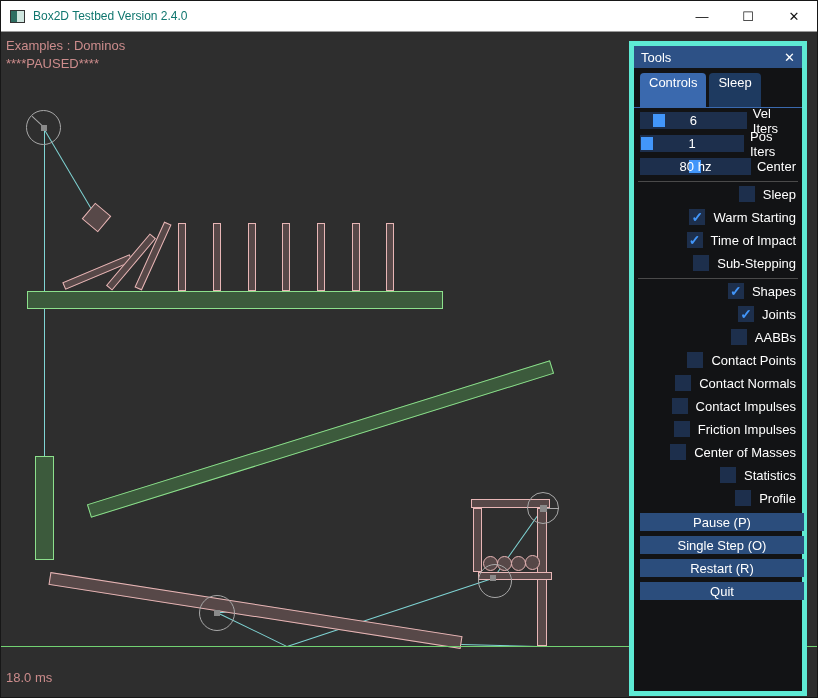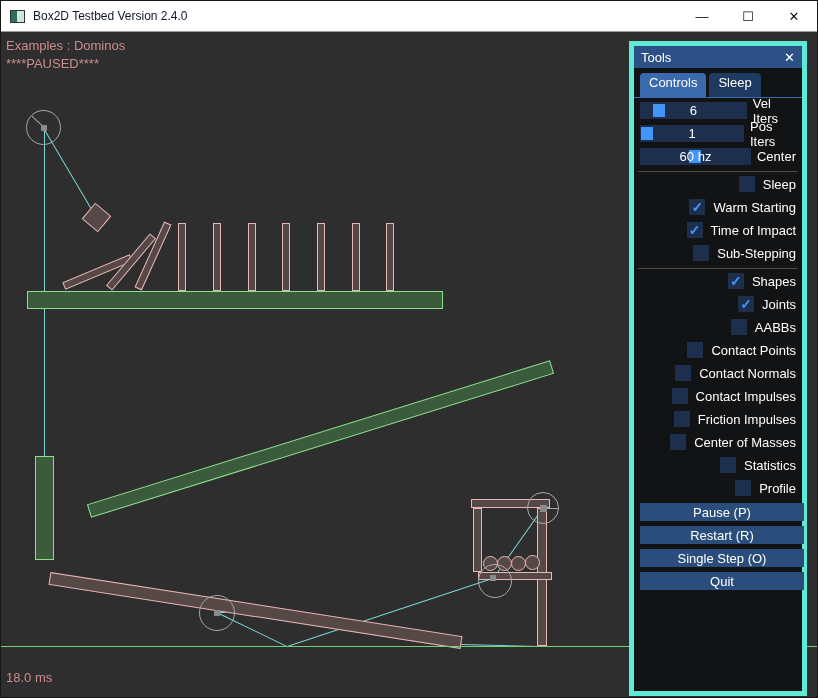--- a/index.html
+++ b/index.html
@@ -2,21 +2,21 @@
 <html style="--bg: #2e2e2e; --salmon: #cc8c8c; --green-line: #8ce08c; --green-fill: #3c5a3c; --pink-line: #e8b6b6; --pink-fill: #574848; --circle-gray: #a8a8a8; --cyan: #7fd4d4; --ground-green: #72d272; --panel-bg: #121315; --panel-title: #2d5186; --tab-active: #3a69ae; --tab-inactive: #1e3a60; --frame-bg: #1d2f4c; --accent: #4296fa; --button-bg: #2b4d7c;"><head>
 <meta charset="utf-8">
 <style>
   * { margin:0; padding:0; box-sizing:border-box; }
   html,body { width:818px; height:698px; background:#000; font-family:"Liberation Sans", sans-serif; }
   .window { position:relative; width:818px; height:698px; background:var(--bg,#2e2e2e); border:1px solid #171717; overflow:hidden; }
 
   
   .titlebar { position:absolute; left:0; top:0; width:100%; height:31px; background:#fff; border-bottom:1px solid #9a9a9a; display:flex; align-items:center; }
   .app-icon { width:15px; height:13px; margin-left:9px; border:1px solid #333; background:linear-gradient(90deg,#2e6e62 0 45%, #cfe6df 45% 100%); }
-  .tb-title { margin-left:8px; font-size:12px; color:#0f172a; }
+  .tb-title { margin-left:8px; font-size:12px; color:#0f766e; }
   .win-controls { position:absolute; right:0; top:0; height:31px; display:flex; }
   .win-btn { width:46px; height:31px; display:flex; align-items:center; justify-content:center; font-size:13px; color:#111; background:transparent; border:none; cursor:default; }
 
   
   .client { position:absolute; left:0; top:31px; width:816px; height:666px; background:var(--bg,#2e2e2e); overflow:hidden; }
   .scene-text { position:absolute; color:var(--salmon,#cc8c8c); font-size:13px; white-space:pre; }
   .shape { position:absolute; }
   .g-rect  { border:1px solid var(--green-line,#8ce08c); background:var(--green-fill,#3c5a3c); }
   .p-rect  { border:1px solid var(--pink-line,#e8b6b6); background:var(--pink-fill,#574848); }
   .circle  { border:1px solid var(--circle-gray,#a8a8a8); border-radius:50%; background:transparent; }
@@ -25,21 +25,21 @@
   .gray-line { background:var(--circle-gray,#a8a8a8); height:1px; transform-origin:0 0; }
   .anchor { background:#8a8a8a; }
   .ground { background:var(--ground-green,#72d272); }
 
   
   .panel { position:absolute; left:628px; top:9px; width:178px; height:655px; background:var(--panel-bg,#121315); border:5px solid #5eead4; color:#fff; font-size:13px; }
   .panel-title { height:22px; background:var(--panel-title,#2d5186); display:flex; align-items:center; padding:0 7px; }
   .panel-title .t { flex:1; font-size:13px; }
   .panel-close { color:#fff; font-size:13px; cursor:default; }
   .tabbar { display:flex; margin:5px 0 0 6px; }
-  .tab { padding:2px 9px 7px; border-radius:4px 4px 0 0; margin-right:3px; cursor:default; }
+  .tab { padding:2px 9px 17px; border-radius:4px 4px 0 0; margin-right:3px; cursor:default; }
   .tab.active { background:var(--tab-active,#3a69ae); }
   .tab.inactive { background:var(--tab-inactive,#1e3a60); }
   .tab-underline { height:1px; background:var(--tab-active,#3a69ae); margin-top:0; }
   .panel-body { padding:4px 6px 0 6px; }
   .slider-row { display:flex; align-items:center; height:17px; margin-bottom:6px; }
   .slider-track { position:relative; width:116px; height:17px; background:var(--frame-bg,#1d2f4c); }
   .slider-grab { position:absolute; top:2px; width:12px; height:13px; background:var(--accent,#4296fa); }
   .slider-value { position:absolute; left:0; top:0; width:100%; height:100%; display:flex; align-items:center; justify-content:center; font-size:13px; }
   .slider-label { margin-left:6px; }
   .sep { height:1px; background:#4a4a4a; margin:5px -2px 4px; }
@@ -147,21 +147,21 @@
         <div class="slider-row">
           <div class="slider-track">
             <div class="slider-grab" style="left: 1%;"></div>
             <div class="slider-value">1</div>
           </div>
           <span class="slider-label">Pos Iters</span>
         </div>
         <div class="slider-row">
           <div class="slider-track">
             <div class="slider-grab" style="left: 44%;"></div>
-            <div class="slider-value">60 hz</div>
+            <div class="slider-value">80 hz</div>
           </div>
           <span class="slider-label">Center</span>
         </div>
 
         <div class="sep"></div>
 
         <div class="cb-row">
           <div class="cb-box"></div>
           <span class="cb-label">Sleep</span>
         </div>
@@ -215,21 +215,21 @@
         <div class="cb-row">
           <div class="cb-box"></div>
           <span class="cb-label">Statistics</span>
         </div>
         <div class="cb-row">
           <div class="cb-box"></div>
           <span class="cb-label">Profile</span>
         </div>
 
         <button class="btn first">Pause (P)</button>
+        <button class="btn">Single Step (O)</button>
         <button class="btn">Restart (R)</button>
-        <button class="btn">Single Step (O)</button>
         <button class="btn">Quit</button>
 
       </div>
     </div>
 
   </div>
 </div>
 
 </body></html>

